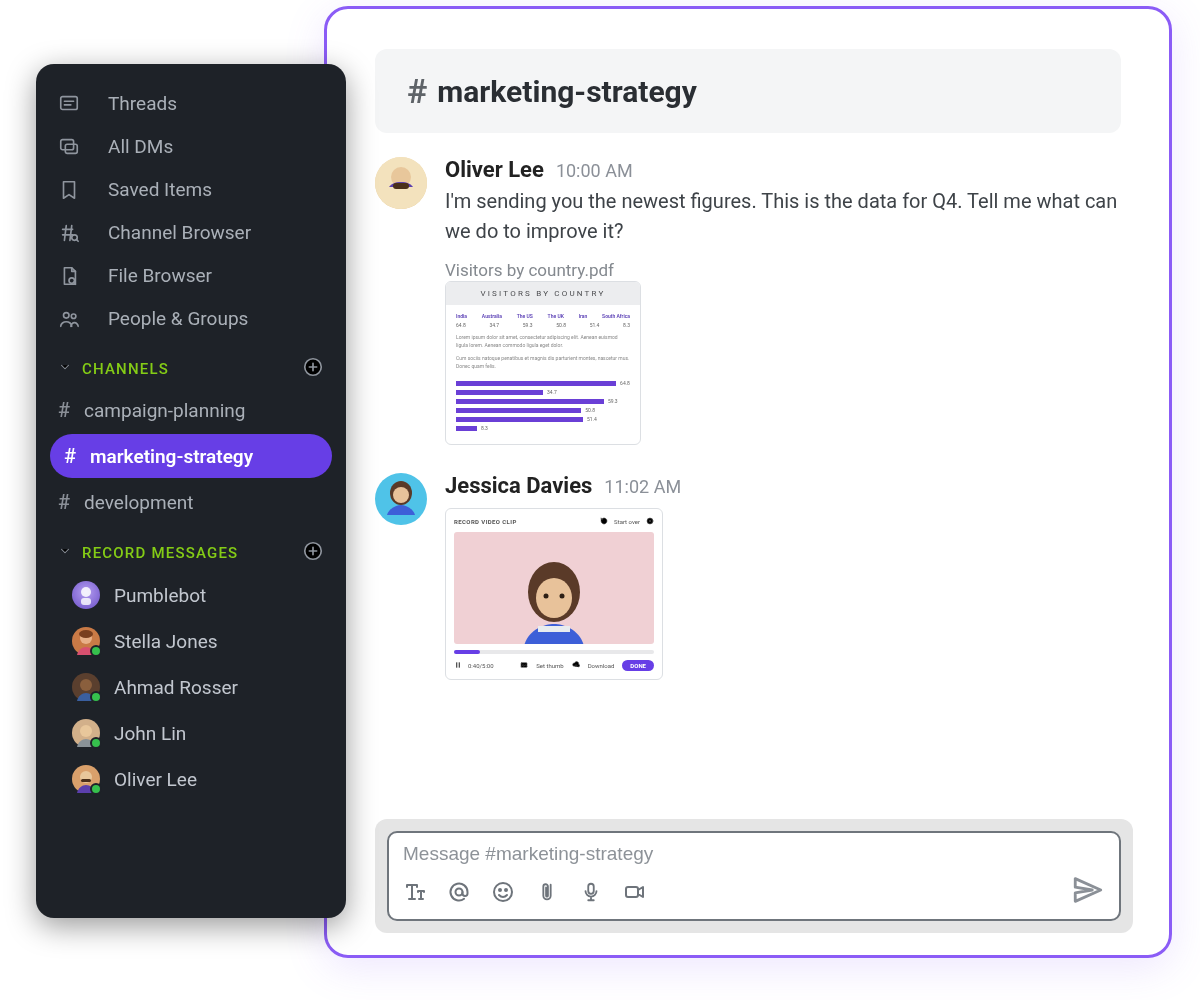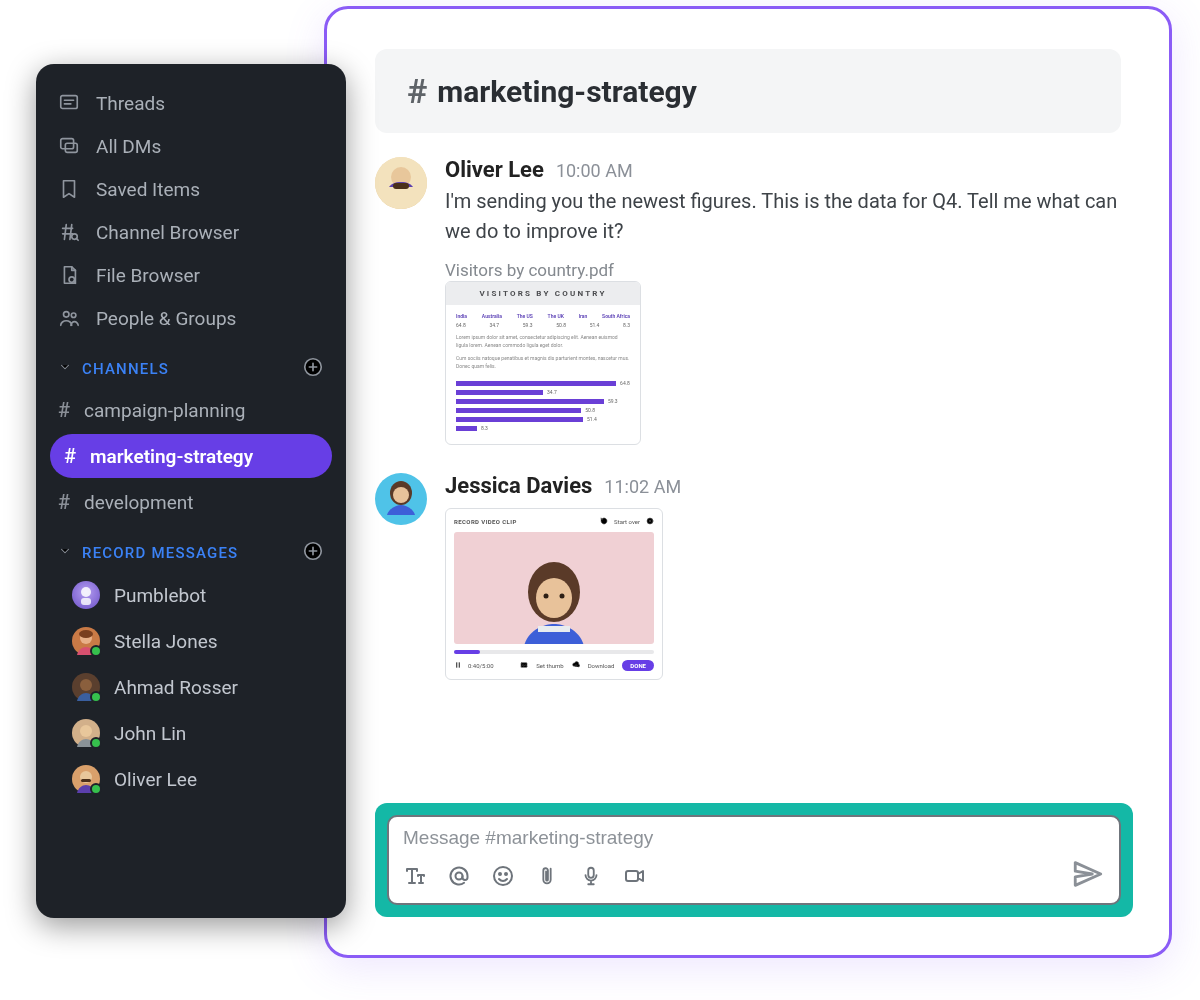--- a/index.html
+++ b/index.html
@@ -36,41 +36,42 @@
   border-radius: 18px;
   box-shadow: 0 8px 30px rgba(0,0,0,0.4);
   padding: 18px 0 12px;
   color: #a9afb8;
   font-size: 19px;
   overflow: hidden;
 }
 
 .nav-item {
   display: flex;
-  gap: 16px;
+  align-items: center;
+  gap: 28px;
   padding: 10px 22px;
   cursor: pointer;
   color: #aab0b8;
 }
 .nav-item .ic {
   width: 22px;
   height: 22px;
   display: flex;
   align-items: center;
   justify-content: center;
   flex: 0 0 22px;
 }
 .nav-item svg { stroke: #8f959e; fill: none; }
 
 .section-header {
   display: flex;
   align-items: center;
   justify-content: space-between;
   padding: 16px 22px 6px;
-  color: #3b82f6;
+  color: #84cc16;
   font-size: 15px;
   letter-spacing: 1.2px;
   font-weight: 500;
 }
 .section-header .left { display: flex; align-items: center; gap: 10px; }
 
 .channel-item {
   display: flex;
   align-items: center;
   gap: 14px;
@@ -160,21 +161,21 @@
   background: #fff;
   overflow: hidden;
 }
 .pdf-hdr {
   background: #ecedef;
   text-align: center;
   font-size: 8px;
   letter-spacing: 2.2px;
   color: #4c4d50;
   padding: 7px 0;
-  font-weight: 700;
+  font-weight: 400;
 }
 .pdf-body { padding: 8px 10px 10px; }
 .pdf-cols { display: flex; justify-content: space-between; font-size: 5px; color: #5a3fb5; font-weight: 600; }
 .pdf-vals { display: flex; justify-content: space-between; font-size: 5px; color: #666; margin-top: 3px; }
 .pdf-para { font-size: 5px; color: #888; line-height: 1.5; margin-top: 6px; }
 .pdf-bars { margin-top: 10px; }
 .pdf-bar-row { display: flex; align-items: center; gap: 4px; margin-bottom: 3px; }
 .pdf-bar { height: 5px; background: #6a3fd6; }
 .pdf-bar-lbl { font-size: 5px; color: #666; }
 
@@ -203,22 +204,22 @@
 .video-progress-fill { height: 100%; background: #673ee6; border-radius: 2px; }
 .video-bottom { display: flex; align-items: center; justify-content: space-between; font-size: 6px; color: #555; margin-top: 6px; }
 .video-bottom .actions { display: flex; gap: 8px; align-items: center; }
 .done-btn { background: #673ee6; color: #fff; border-radius: 10px; padding: 2px 8px; font-size: 6px; font-weight: 700; }
 
 
 .composer-wrap {
   position: absolute;
   left: 48px;
   right: 36px;
-  bottom: 38px;
-  background: #14b8a6;
+  bottom: 22px;
+  background: #e5e5e5;
   border-radius: 12px;
   padding: 12px;
 }
 .composer {
   border: 2px solid #6f757c;
   border-radius: 10px;
   background: #fff;
   padding: 10px 14px 8px;
 }
 .composer-input {

